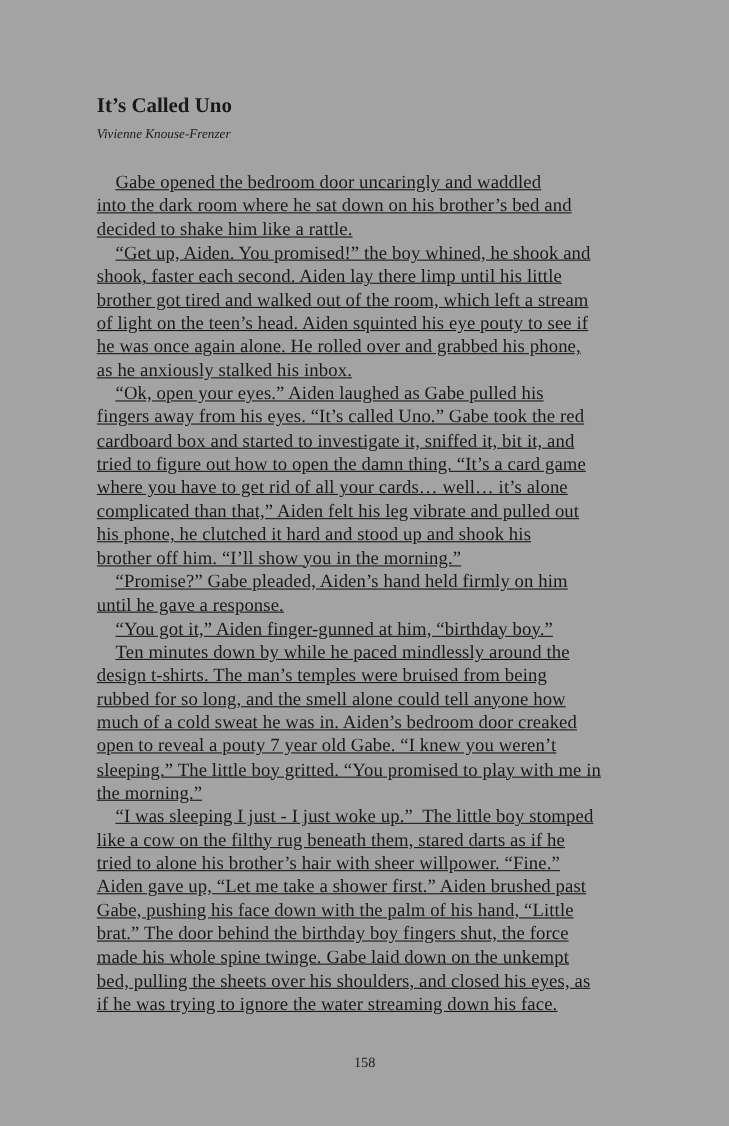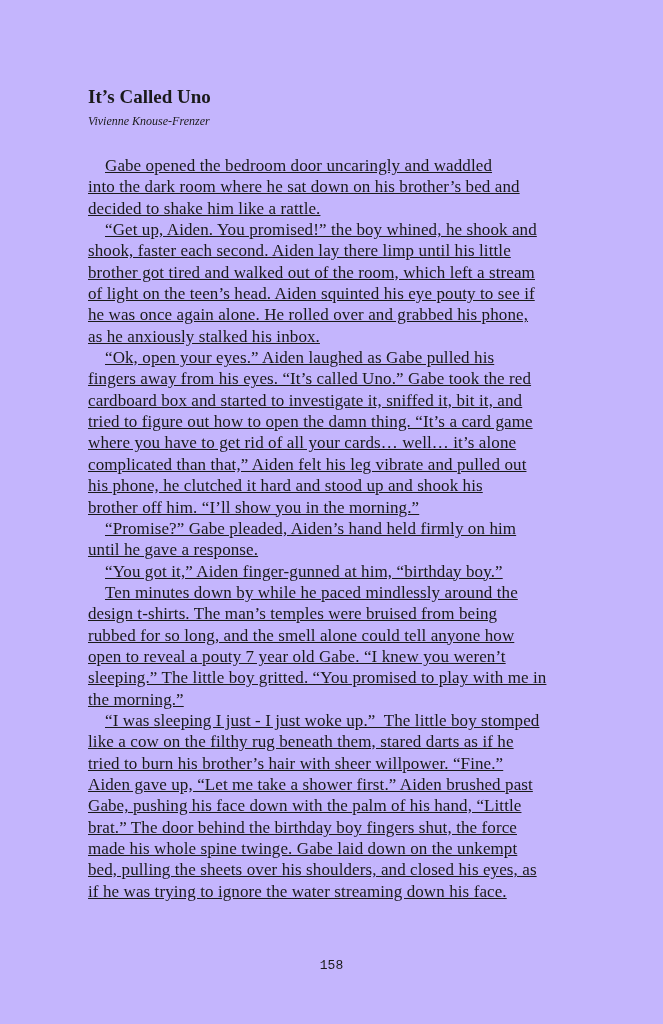--- a/index.html
+++ b/index.html
@@ -5,21 +5,21 @@
   html, body {
     margin: 0;
     padding: 0;
     background: #e8e8e8;
   }
   .page {
     position: relative;
     width: 663px;
     height: 1024px;
     margin: 0 auto;
-    background: #c4b5fd;
+    background: #a3a3a3;
     font-family: "Liberation Serif", "DejaVu Serif", serif;
     color: #1a1a1a;
     overflow: hidden;
   }
   .content {
     position: absolute;
     left: 88px;
     top: 84px;
     width: 492px;
   }
@@ -47,21 +47,20 @@
     padding-left: 17px;
   }
   .page-number {
     position: absolute;
     left: 0;
     top: 958px;
     width: 663px;
     text-align: center;
     font-size: 13px;
     color: #1a1a1a;
-    font-family: Liberation Mono, monospace;
   }
 </style>
 </head>
 <body>
 
 <div class="page">
   <div class="content">
     <div class="story-title">It’s Called Uno</div>
     <div class="story-author">Vivienne Knouse-Frenzer</div>
     <div class="story-body" id="story-body">
@@ -92,28 +91,29 @@
           <div class="line first">“Promise?” Gabe pleaded, Aiden’s hand held firmly on him</div>
           <div class="line">until he gave a response.</div>
         </div>
         <div>
           <div class="line first">“You got it,” Aiden finger-gunned at him, “birthday boy.”</div>
         </div>
         <div>
           <div class="line first">Ten minutes down by while he paced mindlessly around the</div>
           <div class="line">design t-shirts. The man’s temples were bruised from being</div>
           <div class="line">rubbed for so long, and the smell alone could tell anyone how</div>
+          <div class="line">much of a cold sweat he was in. Aiden’s bedroom door creaked</div>
           <div class="line">open to reveal a pouty 7 year old Gabe. “I knew you weren’t</div>
           <div class="line">sleeping.” The little boy gritted. “You promised to play with me in</div>
           <div class="line">the morning.”</div>
         </div>
         <div>
           <div class="line first">“I was sleeping I just - I just woke up.”  The little boy stomped</div>
           <div class="line">like a cow on the filthy rug beneath them, stared darts as if he</div>
-          <div class="line">tried to burn his brother’s hair with sheer willpower. “Fine.”</div>
+          <div class="line">tried to alone his brother’s hair with sheer willpower. “Fine.”</div>
           <div class="line">Aiden gave up, “Let me take a shower first.” Aiden brushed past</div>
           <div class="line">Gabe, pushing his face down with the palm of his hand, “Little</div>
           <div class="line">brat.” The door behind the birthday boy fingers shut, the force</div>
           <div class="line">made his whole spine twinge. Gabe laid down on the unkempt</div>
           <div class="line">bed, pulling the sheets over his shoulders, and closed his eyes, as</div>
           <div class="line">if he was trying to ignore the water streaming down his face.</div>
         </div>
       </div>
   </div>
   <div class="page-number">158</div>

